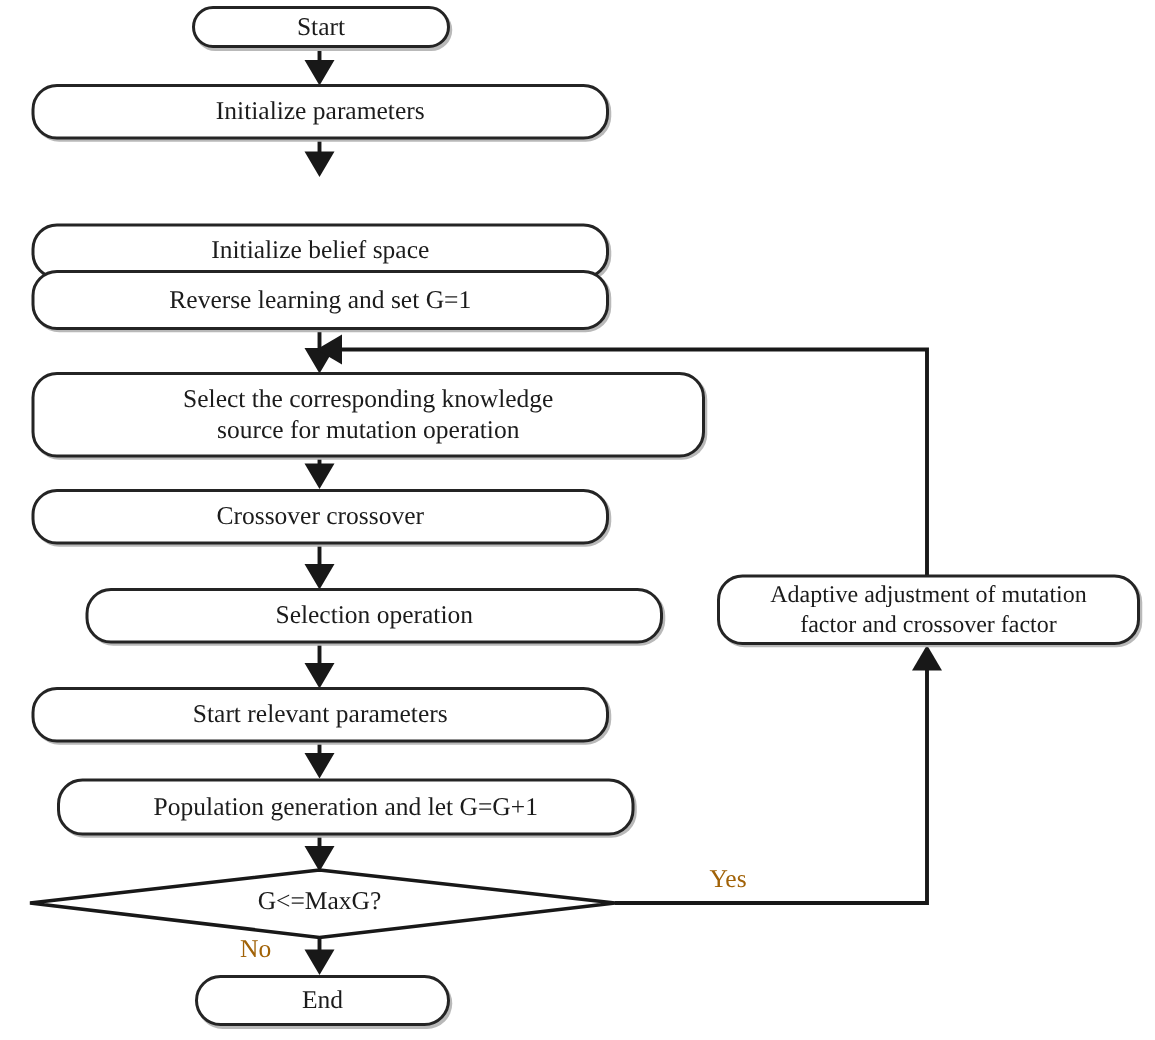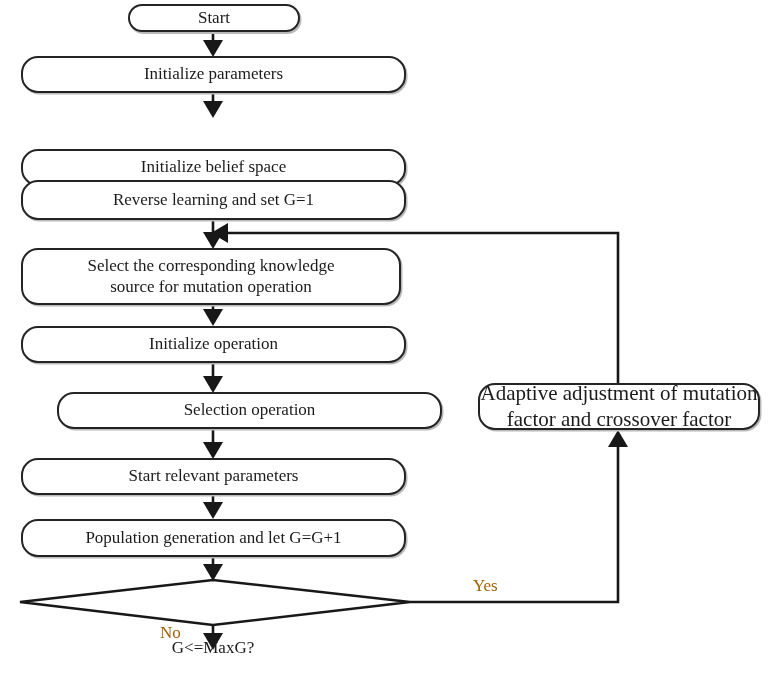--- a/index.html
+++ b/index.html
@@ -111,34 +111,35 @@
   </svg>
 
   <div class="node terminator" style="left:128px; top:4px; width:172px; height:28px;">Start</div>
 
   <div class="node process" style="left:21px; top:56px; width:385px; height:37px;">Initialize parameters</div>
 
   <div class="node process" style="left:21px; top:117px; width:385px; height:37px;margin-top:32px;">Initialize belief space</div>
 
   <div class="node process" style="left:21px; top:180px; width:385px; height:40px;">Reverse learning and set G=1</div>
 
-  <div class="node process" style="left:21px; top:248px; width:380px; height:57px;">Select the corresponding knowledge
+  <div class="node process" style="left:21px; top:248px; width:449px; height:57px;">Select the corresponding knowledge
 source for mutation operation</div>
 
-  <div class="node process" style="left:21px; top:326px; width:385px; height:37px;">Initialize operation</div>
+  <div class="node process" style="left:21px; top:326px; width:385px; height:37px;">Crossover crossover</div>
 
   <div class="node process" style="left:21px; top:392px; width:385px; height:37px;margin-left:36px;">Selection operation</div>
 
   <div class="node process" style="left:21px; top:458px; width:385px; height:37px;">Start relevant parameters</div>
 
-  <div class="node process" style="left:21px; top:519px; width:385px; height:38px;">Population generation and let G=G+1</div>
+  <div class="node process" style="left:38px; top:519px; width:385px; height:38px;">Population generation and let G=G+1</div>
 
-  <div class="decision-label" style="left:133px; top:591px; width:160px;margin-top:47px;">G&lt;=MaxG?</div>
+  <div class="decision-label" style="left:133px; top:591px; width:160px;">G&lt;=MaxG?</div>
 
-  <div class="node process" style="left:478px; top:383px; width:282px; height:47px; font-size:21px;">Adaptive adjustment of mutation
+  <div class="node process" style="left:478px; top:383px; width:282px; height:47px; font-size:16px;">Adaptive adjustment of mutation
 factor and  crossover factor</div>
 
+  <div class="node terminator" style="left:130px; top:650px; width:170px; height:34px;">End</div>
 
   <div class="edge-label" style="left:473px; top:576px;">Yes</div>
 
   <div class="edge-label" style="left:160px; top:623px;">No</div>
 
 </div>
 
 </body></html>

